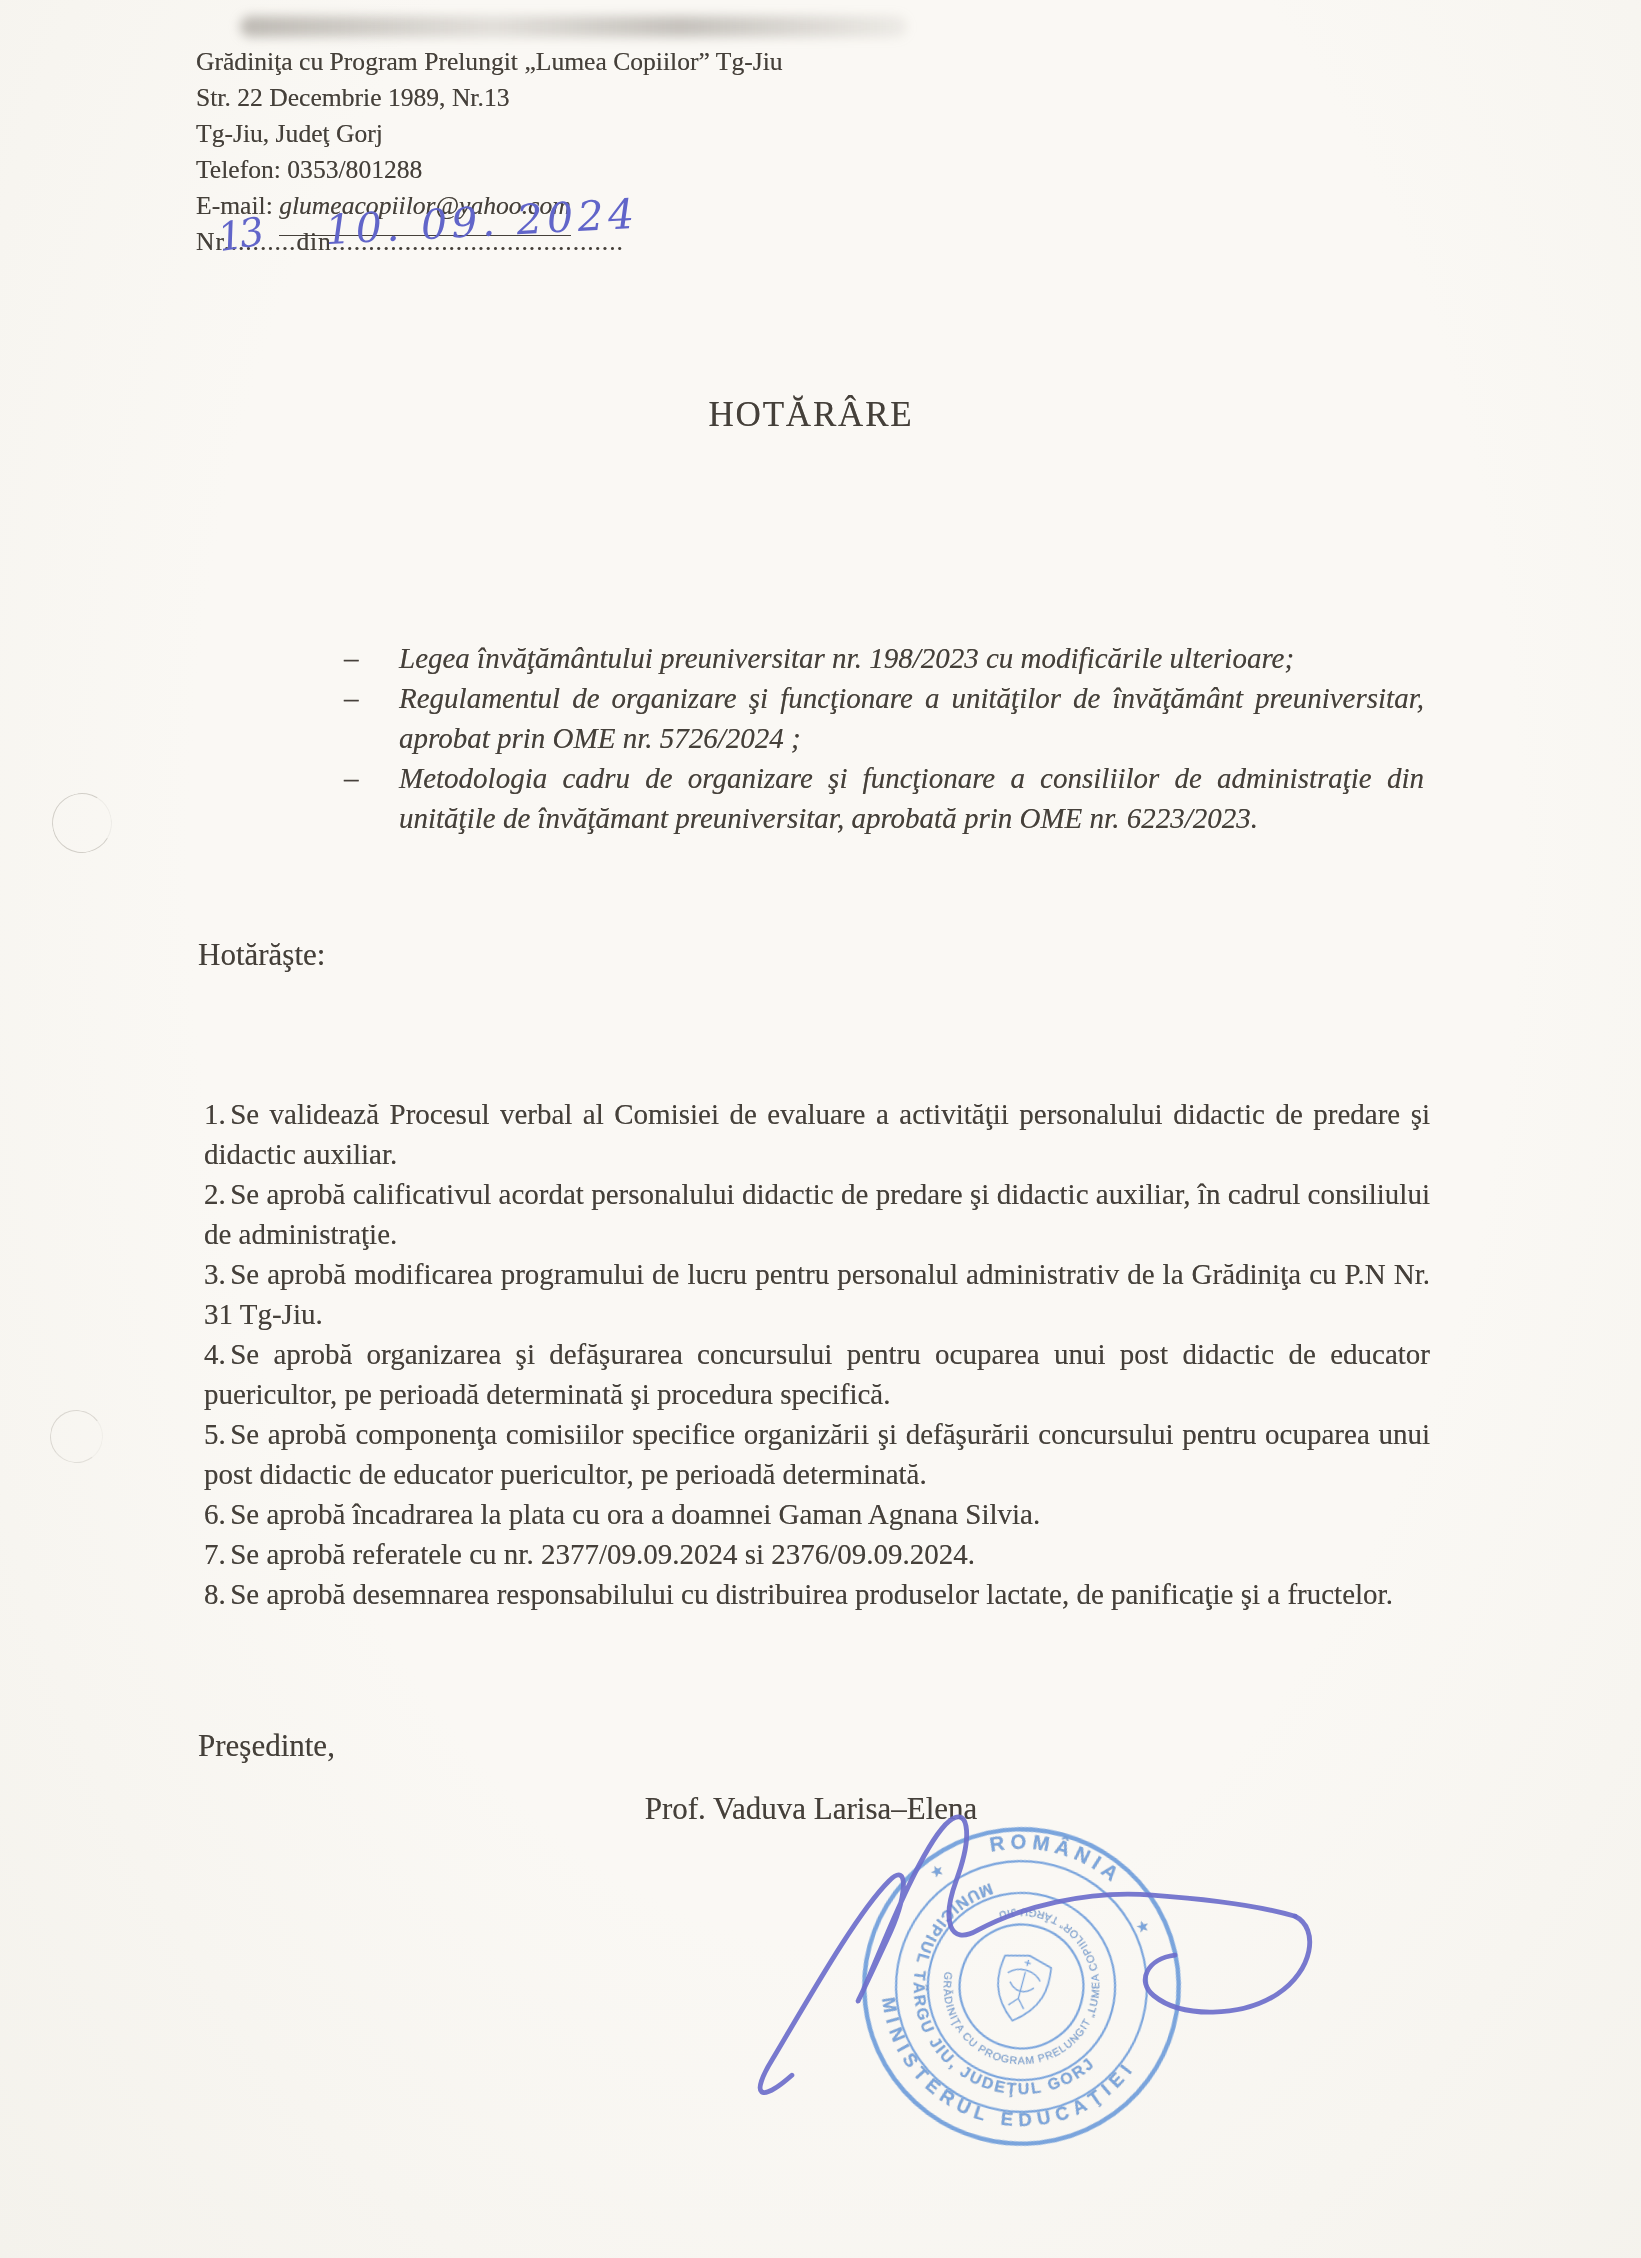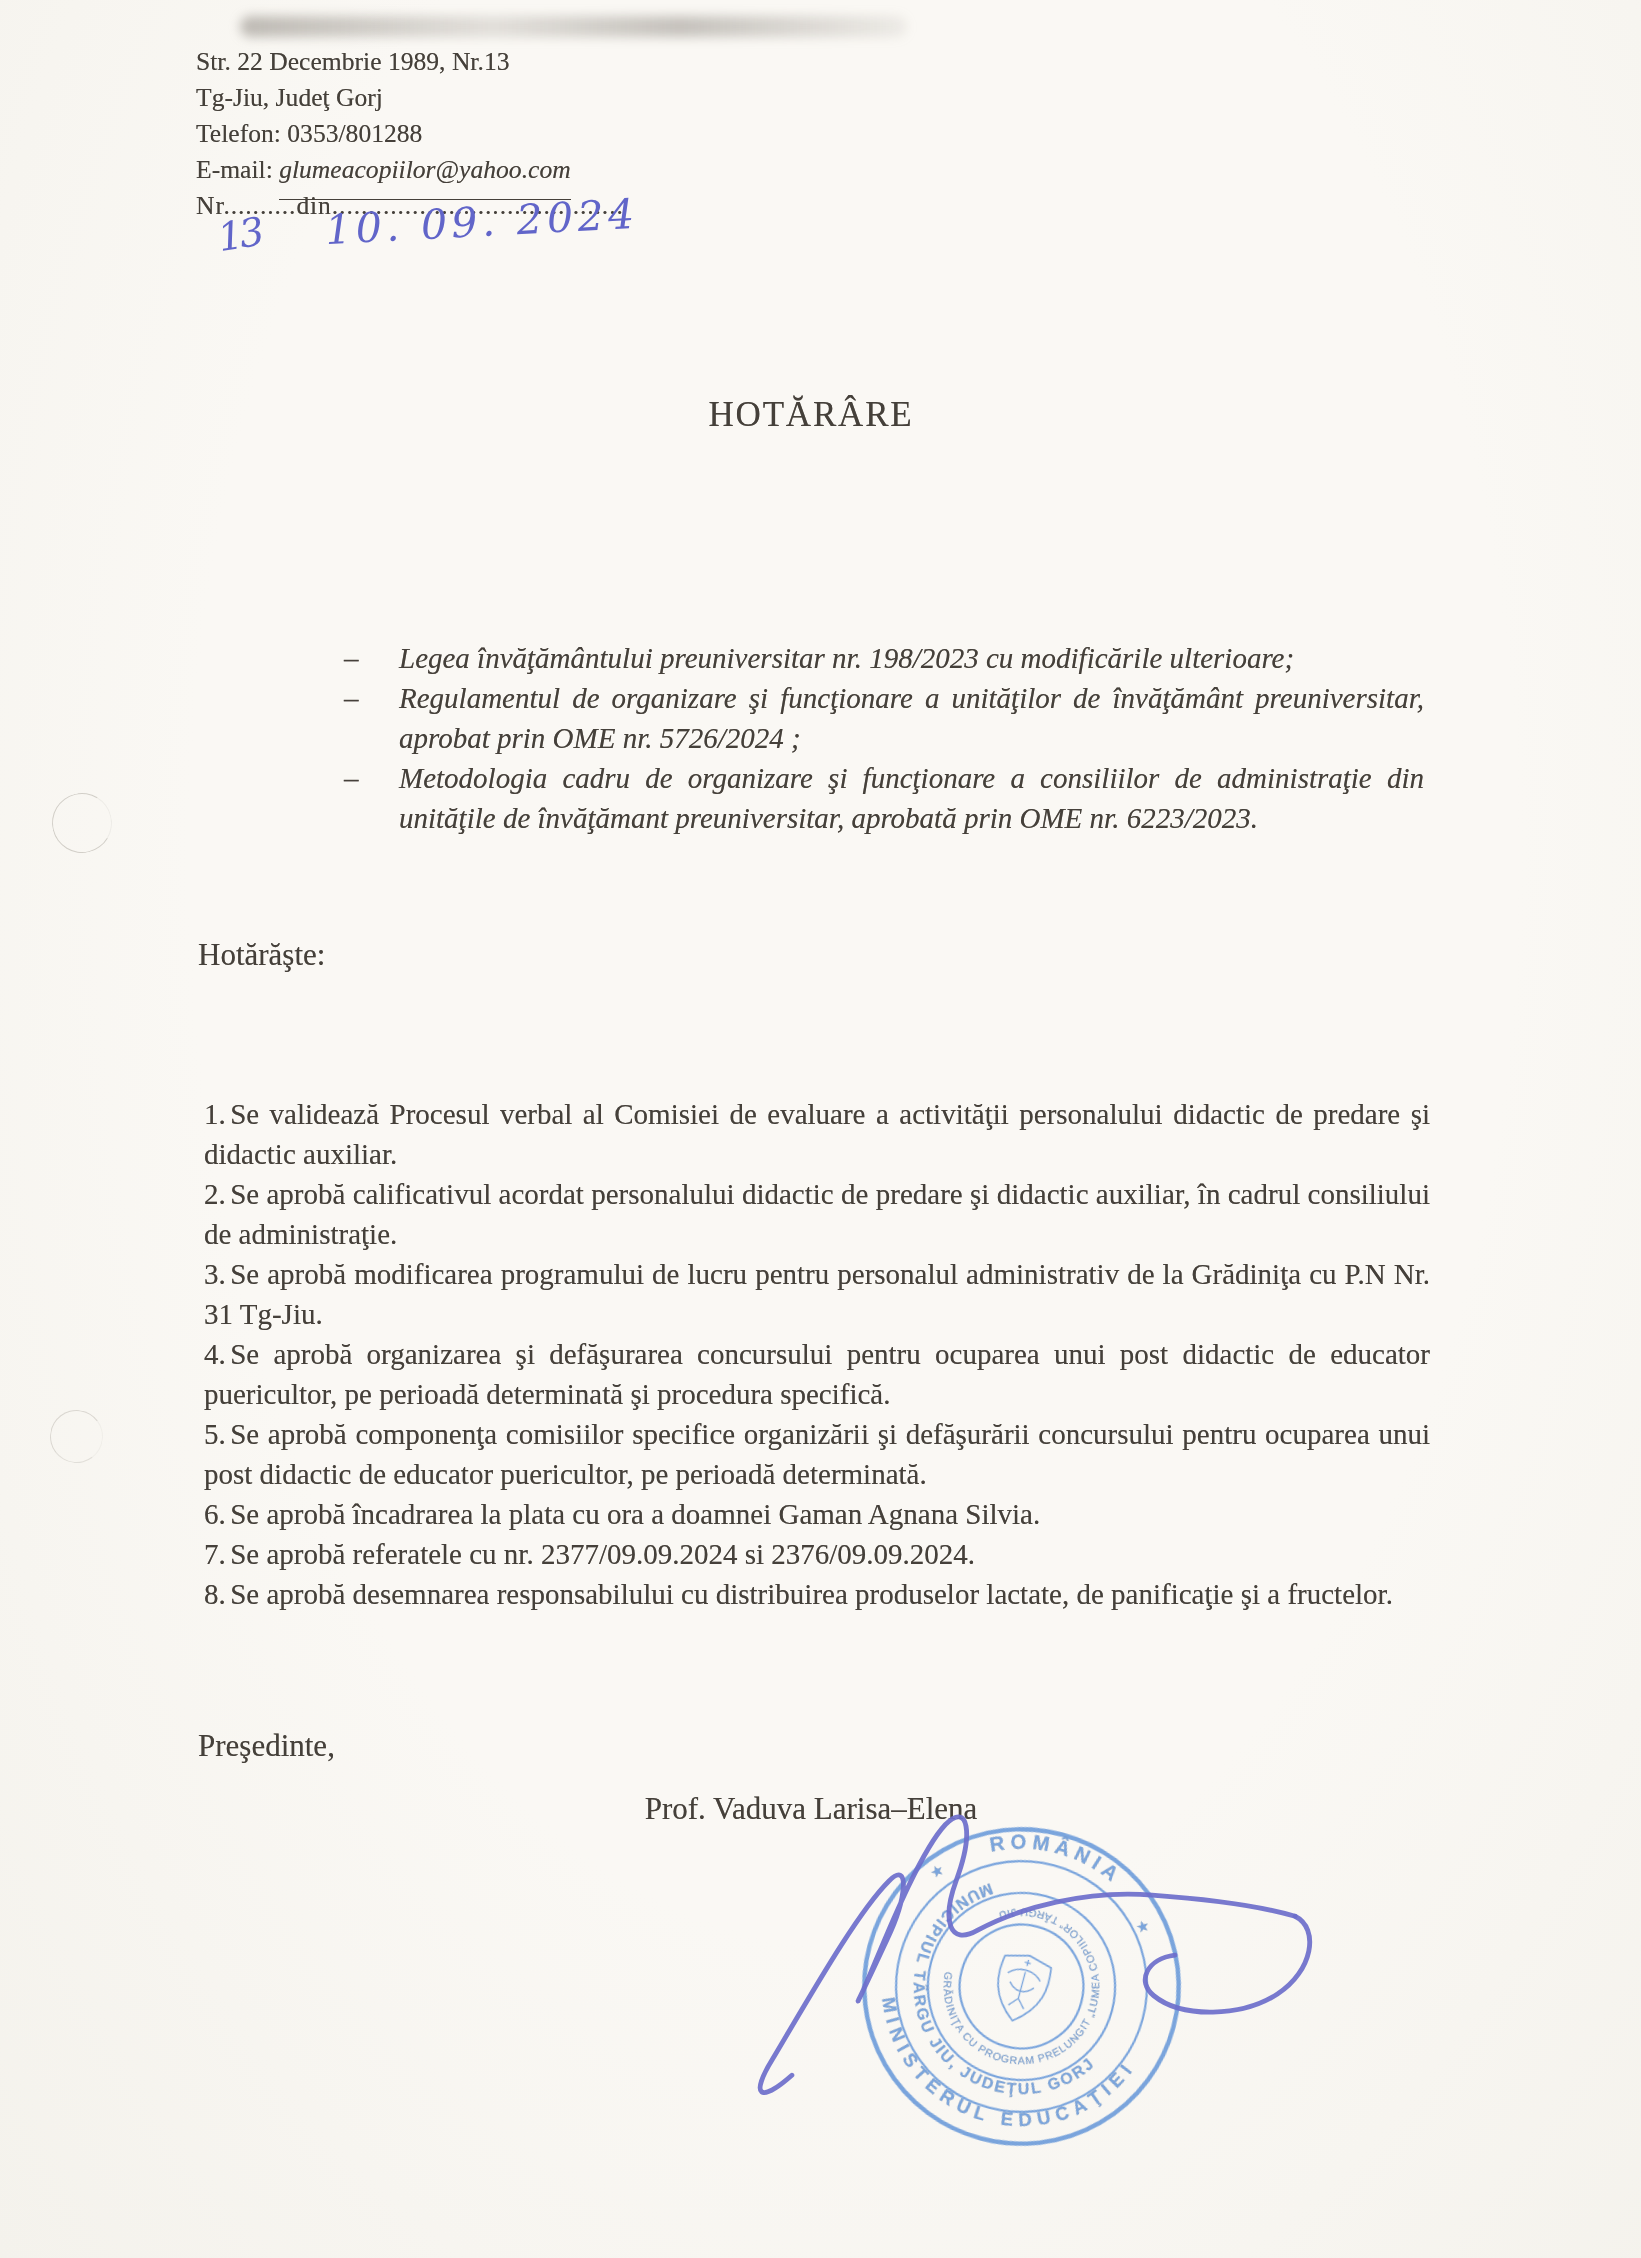--- a/index.html
+++ b/index.html
@@ -72,20 +72,21 @@
 </head>
 <body>
 
 <div class="page">
 
   <div class="smudge"></div>
   <div class="hole hole-1"></div>
   <div class="hole hole-2"></div>
 
   <header class="letterhead">
+    <div>Grădiniţa cu Program Prelungit „Lumea Copiilor” Tg-Jiu</div>
     <div>Str. 22 Decembrie 1989, Nr.13</div>
     <div>Tg-Jiu, Judeţ Gorj</div>
     <div>Telefon: 0353/801288</div>
     <div><span>E-mail: </span><span class="email">glumeacopiilor@yahoo.com</span></div>
     <div class="nr-line"><span>Nr</span><span>..........</span><span>din</span><span>........................................</span></div>
   </header>
 
   <div class="hw hw-nr">13</div>
   <div class="hw hw-date">10. 09. 2024</div>
 

